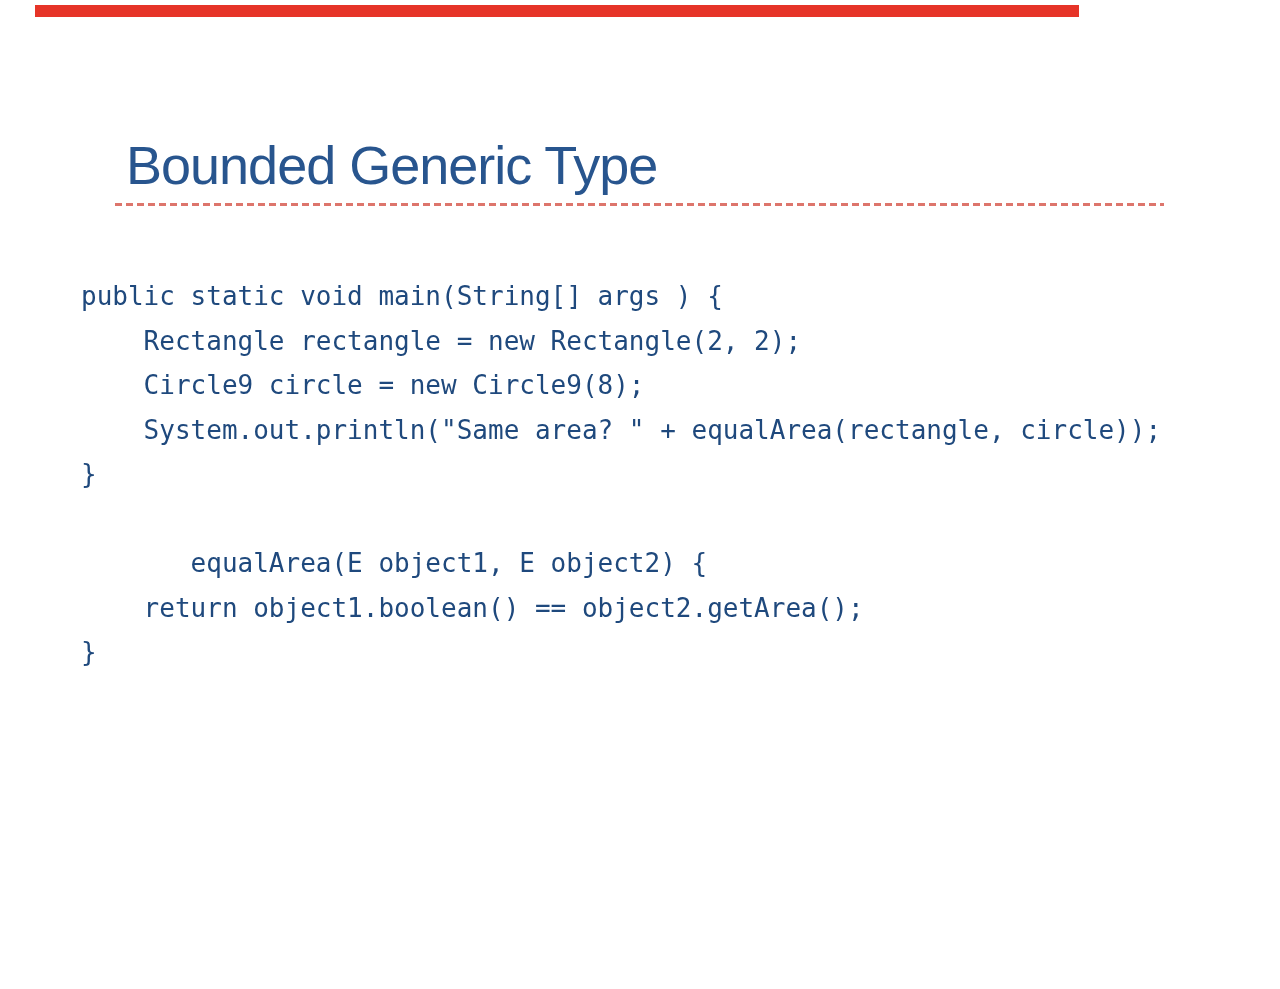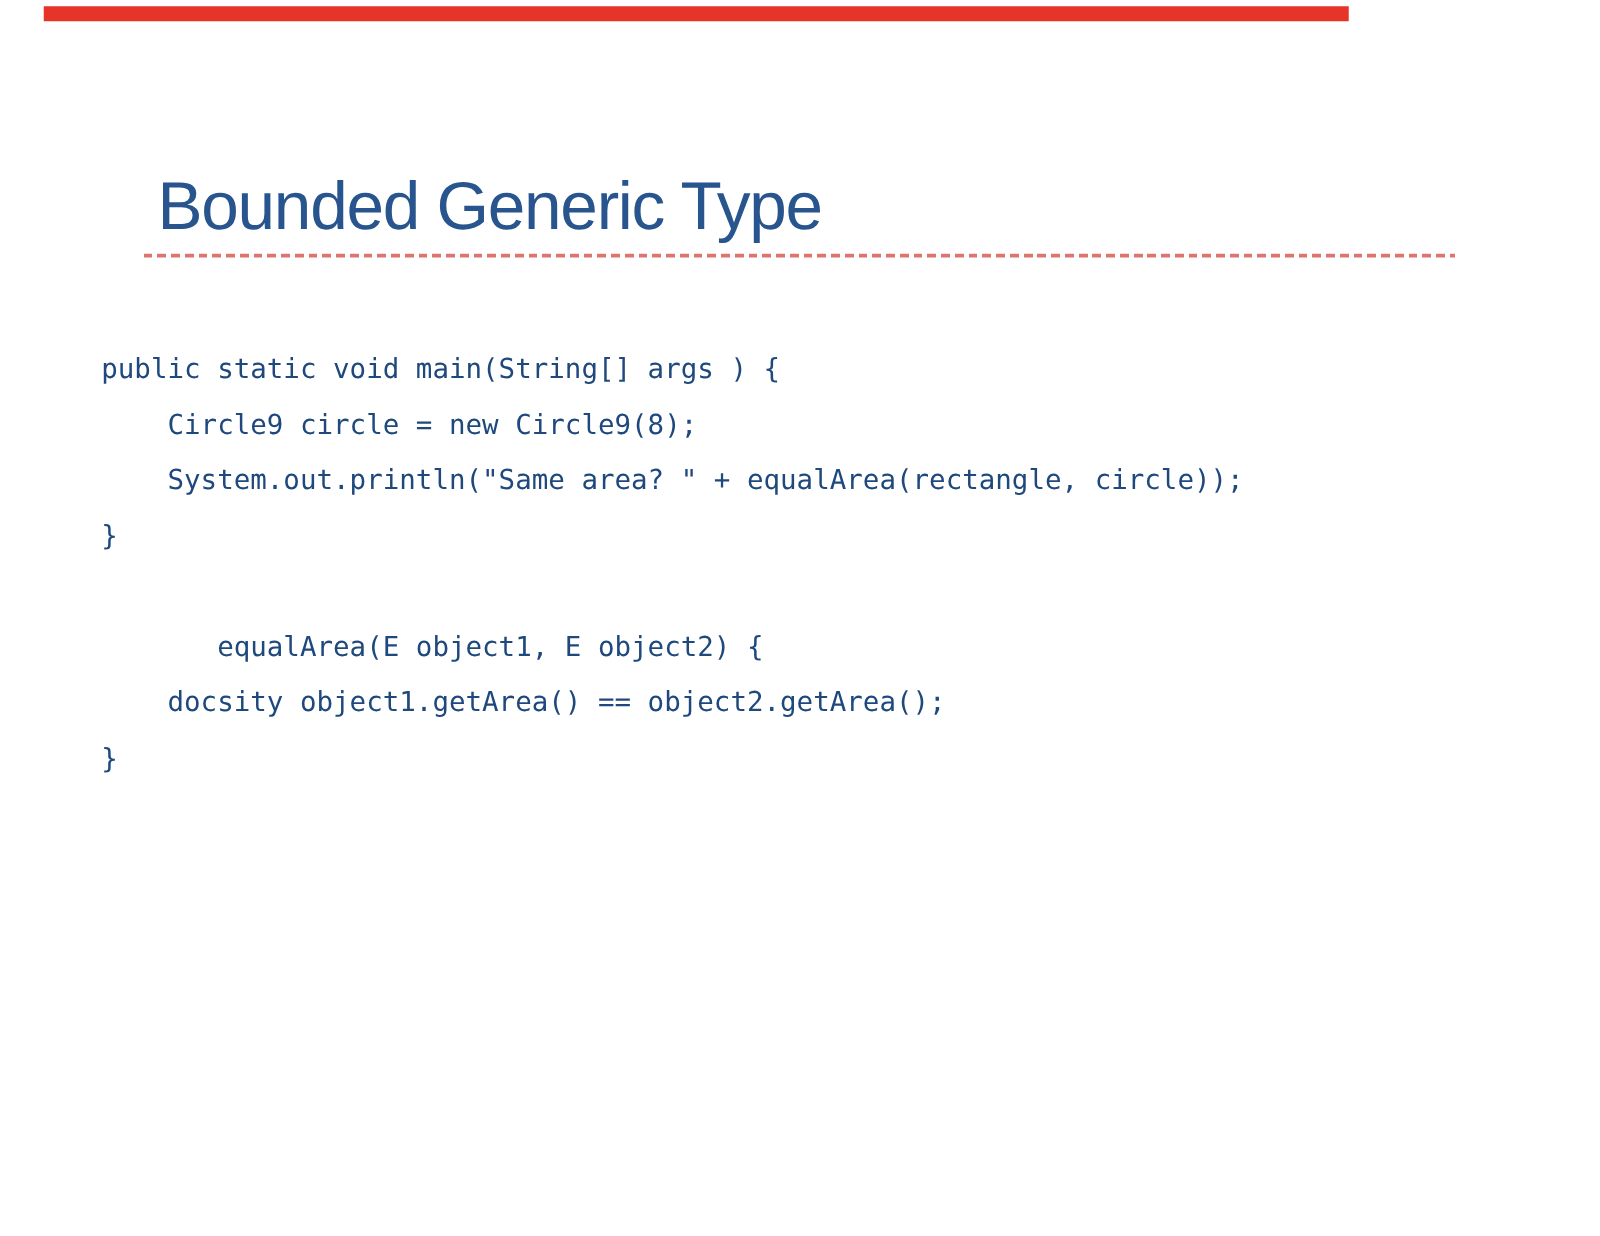--- a/index.html
+++ b/index.html
@@ -32,21 +32,21 @@
     position: absolute;
     left: 115px; top: 203px;
     width: 1049px; height: 3px;
     background: repeating-linear-gradient(90deg,
       #dd756c 0px, #dd756c 7px, transparent 7px, transparent 11px);
   }
   .code-block {
     position: absolute;
     left: 81px; top: 274px;
     font-family: "DejaVu Sans Mono", monospace;
-    font-size: 22px;
+    font-size: 26px;
     color: #1f497d;
   }
   .code-line {
     height: 44.5px;
     line-height: 44.5px;
     white-space: pre;
   }
   .dash-line-bottom {
     position: absolute;
     left: 117px; top: 864px;
@@ -82,26 +82,27 @@
 <div class="slide">
 
   <div class="top-bar"></div>
 
   <h1 class="slide-title">Bounded Generic Type</h1>
 
   <div class="dash-line-top"></div>
 
   <div class="code-block">
     <div class="code-line">public static void main(String[] args ) {</div>
+    <div class="code-line">    Rectangle rectangle = new Rectangle(2, 2);</div>
     <div class="code-line">    Circle9 circle = new Circle9(8);</div>
     <div class="code-line">    System.out.println("Same area? " + equalArea(rectangle, circle));</div>
     <div class="code-line">}</div>
     <div class="code-line"></div>
     <div class="code-line">       equalArea(E object1, E object2) {</div>
-    <div class="code-line">    docsity object1.getArea() == object2.getArea();</div>
+    <div class="code-line">    return object1.boolean() == object2.getArea();</div>
     <div class="code-line">}</div>
   </div>
 
   <div class="dash-line-bottom"></div>
 
   <span class="bullet-triangle"></span>
 
   <svg class="logo" viewBox="0 0 100 100" xmlns="http://www.w3.org/2000/svg" aria-hidden="true">
     <ellipse cx="50" cy="50" rx="46" ry="47" fill="none" stroke="#1c3a96" stroke-width="4.5"></ellipse>
     <path fill="#1c3a96" d="M27,12 C20,18 16,30 16,42 C16,57 22,70 34,77

